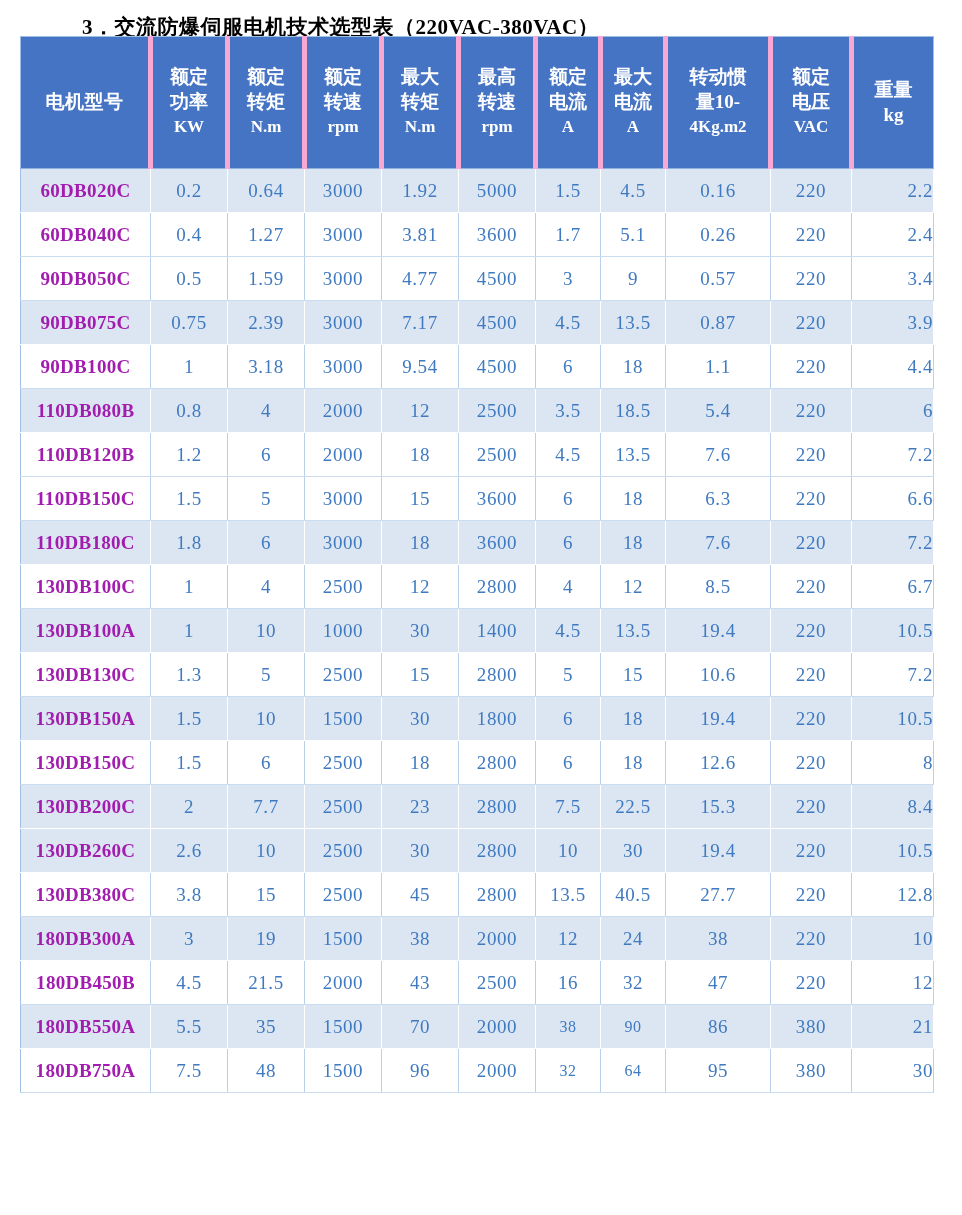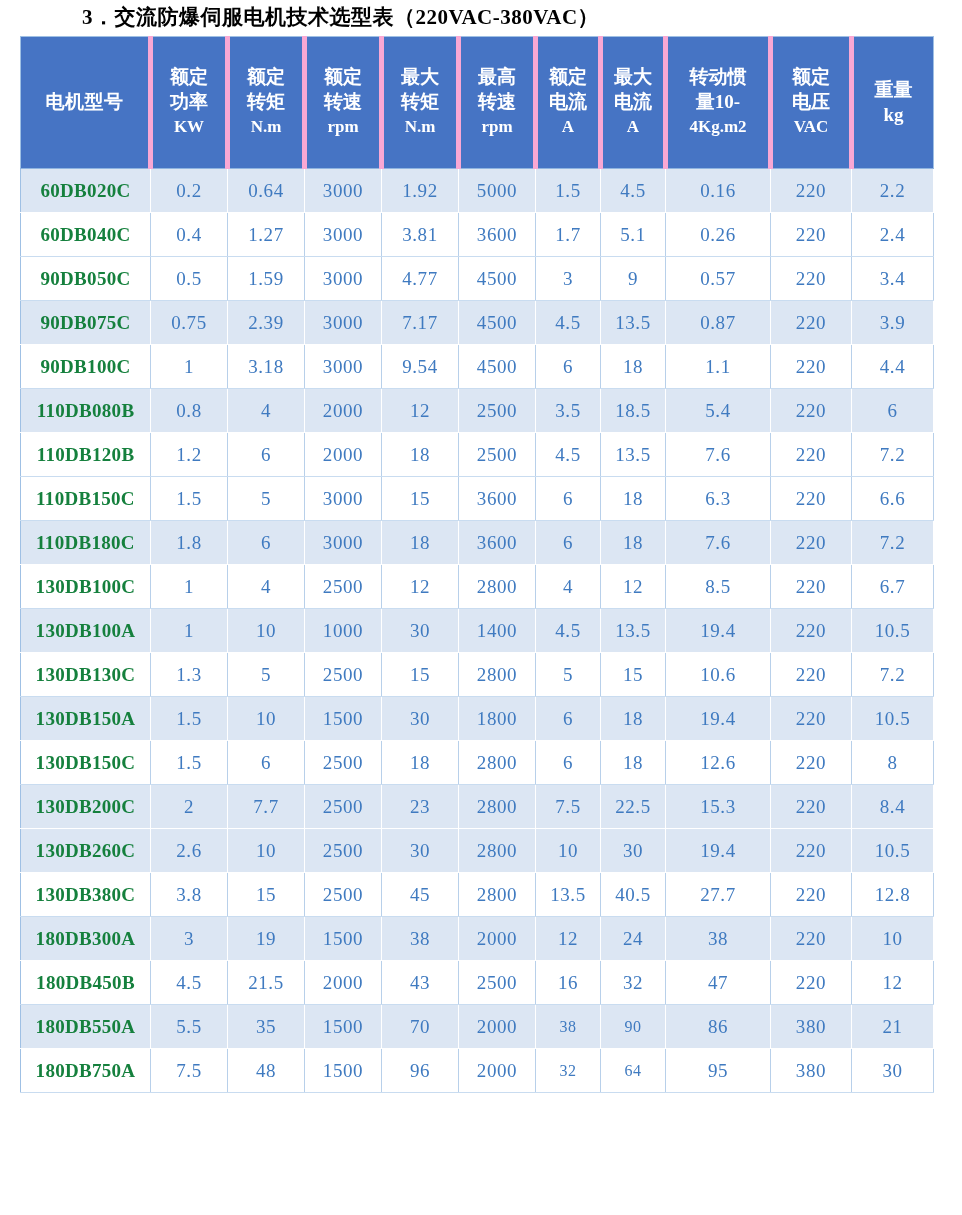--- a/index.html
+++ b/index.html
@@ -16,21 +16,21 @@
   #page {
     position: relative;
     width: 962px;
     height: 1215px;
     background: #ffffff;
   }
   
   .doc-title {
     position: absolute;
     left: 82px;
-    top: 3px;
+    top: 13px;
     font-family: "Liberation Serif", "DejaVu Serif", serif;
     font-size: 21px;
     font-weight: bold;
     color: #000000;
     letter-spacing: 0.5px;
     white-space: nowrap;
     line-height: 28px;
   }
   
   .spec-table-wrap {
@@ -98,24 +98,24 @@
   tbody tr.shade td {
     background: #dce6f3;
     border-right: 1px solid #ffffff;
     border-bottom: 1px solid #ffffff;
   }
   tbody tr.plain td {
     background: #ffffff;
     border-right: 1px solid #b8d0ea;
     border-bottom: 1px solid #c9dcf0;
   }
-  tbody td:last-child { border-right: none; }
+  tbody td:last-child { border-right: none; text-align: right; }
   tbody td.model {
     font-weight: bold;
-    color: #15803d;
+    color: #a21caf;
     font-size: 19px;
     letter-spacing: 0.3px;
   }
   tbody td.small { font-size: 16px; }
 </style>
 </head>
 <body>
 
 <div id="page">
 

